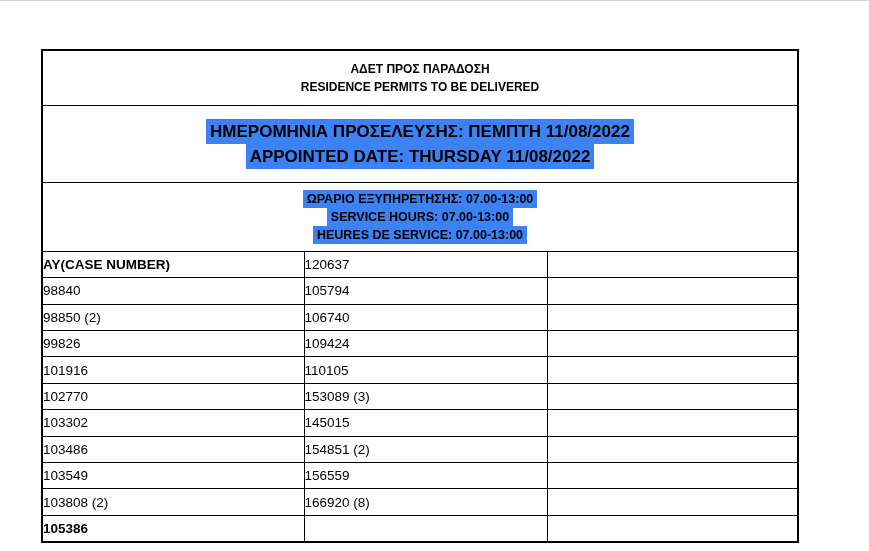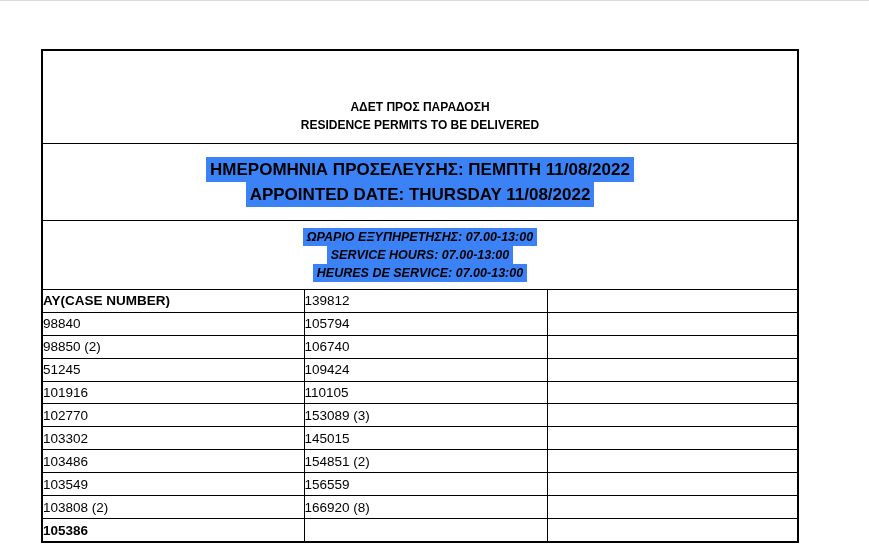--- a/index.html
+++ b/index.html
@@ -37,23 +37,23 @@
   .sec {
     border-bottom: 1px solid #000000;
     box-sizing: border-box;
     display: flex;
     flex-direction: column;
     justify-content: center;
     align-items: center;
     text-align: center;
     flex: none;
   }
-  .sec-head { height: 55px; margin-top: 38px; }
+  .sec-head { height: 55px; }
   .sec-appt { height: 77px; }
-  .sec-hours { height: 69px; font-style: italic; }
+  .sec-hours { height: 69px; }
 
   .head-line {
     font-weight: bold;
     font-size: 12px;
     line-height: 18px;
     white-space: nowrap;
   }
   .appt-line {
     font-weight: bold;
     font-size: 17px;
@@ -120,35 +120,35 @@
 
     <table class="grid">
       <colgroup>
         <col style="width:261px">
         <col style="width:243px">
         <col>
       </colgroup>
       <tbody>
         <tr>
           <td class="hdr">AY(CASE NUMBER)</td>
-          <td>139812</td>
+          <td>120637</td>
           <td></td>
         </tr>
         <tr>
           <td>98840</td>
           <td>105794</td>
           <td></td>
         </tr>
         <tr>
           <td>98850 (2)</td>
           <td>106740</td>
           <td></td>
         </tr>
         <tr>
-          <td>51245</td>
+          <td>99826</td>
           <td>109424</td>
           <td></td>
         </tr>
         <tr>
           <td>101916</td>
           <td>110105</td>
           <td></td>
         </tr>
         <tr>
           <td>102770</td>

